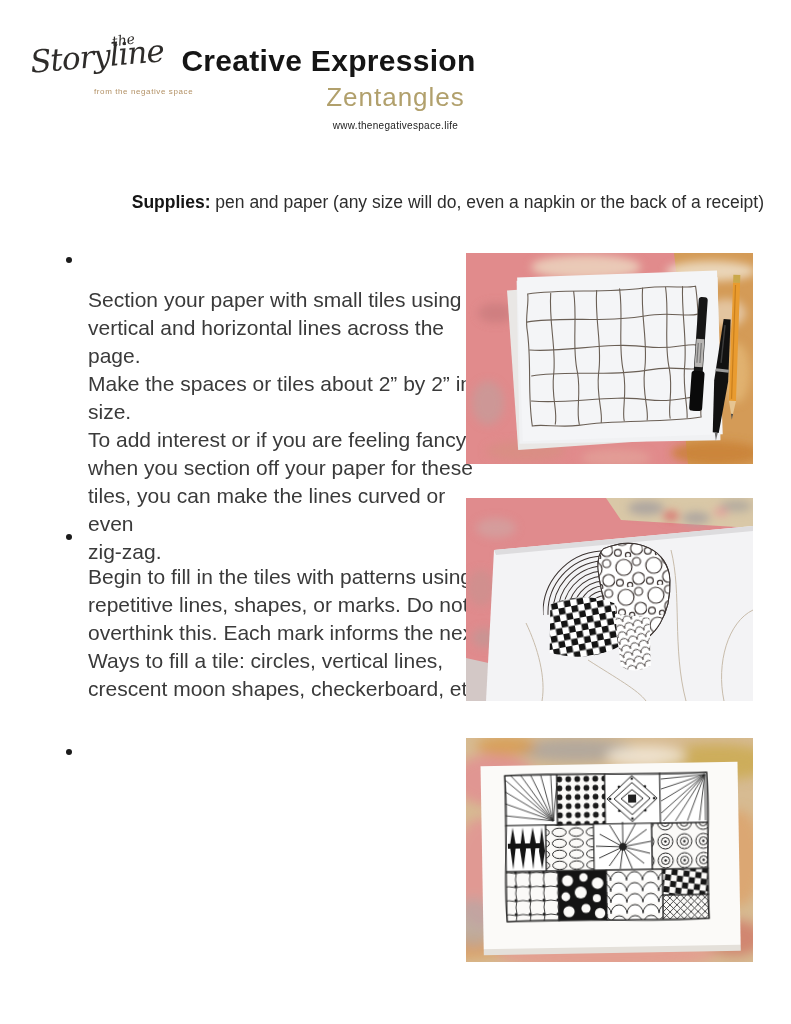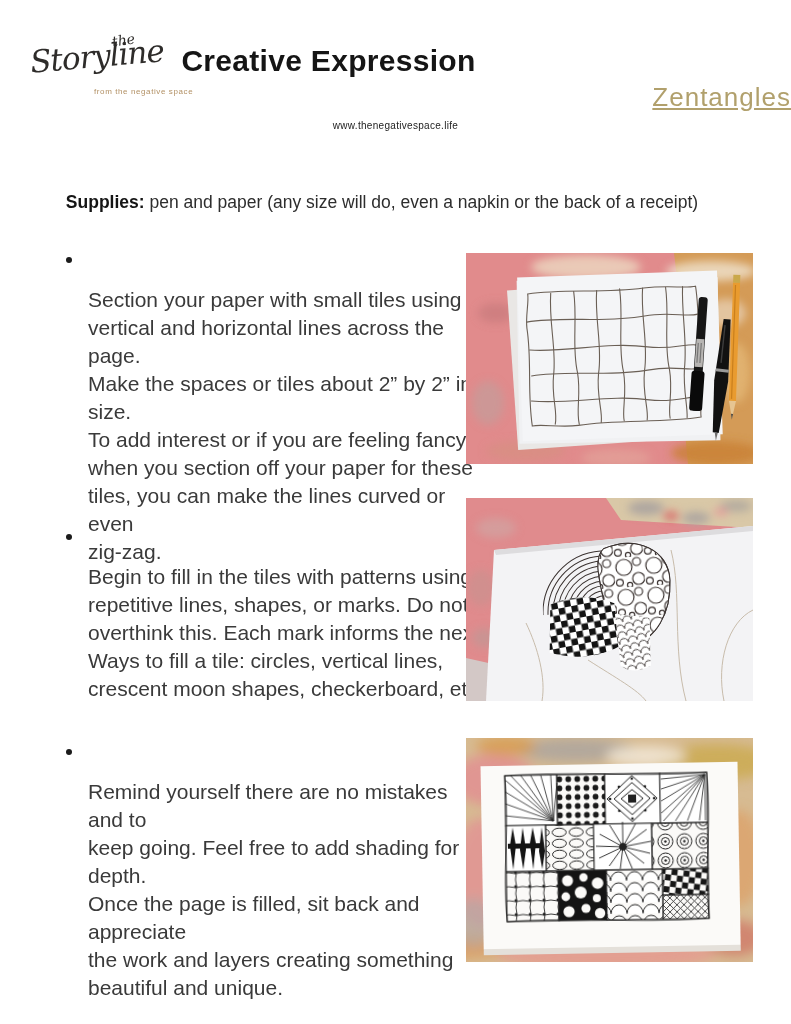--- a/index.html
+++ b/index.html
@@ -6,25 +6,25 @@
   body{width:791px;height:1024px;position:relative;font-family:"Liberation Sans",sans-serif;color:#2d2d2d;overflow:hidden;}
   .page{position:absolute;inset:0;background:#ffffff;}
 
   
   .logo{position:absolute;left:26px;top:30px;width:175px;height:78px;}
   .logo-script{position:absolute;left:4px;top:8px;font-family:"DejaVu Serif",serif;font-style:italic;font-size:31px;color:#2e2c2a;transform:rotate(-5deg);letter-spacing:-1px;white-space:nowrap;}
   .logo-the{position:absolute;left:86px;top:2px;font-family:"DejaVu Serif",serif;font-style:italic;font-size:14px;color:#2e2c2a;transform:rotate(-8deg);}
   .logo-tagline{position:absolute;left:68px;top:57px;font-size:8px;letter-spacing:.6px;color:#b29064;white-space:nowrap;}
 
   .title{position:absolute;left:0;top:44px;width:657px;text-align:center;font-size:30px;font-weight:700;letter-spacing:.3px;color:#151515;}
-  .subtitle{position:absolute;left:0;top:82px;width:791px;text-align:right;font-size:26px;font-weight:400;letter-spacing:1px;color:#b1a06c;text-decoration:underline;}
+  .subtitle{position:absolute;left:0;top:82px;width:791px;text-align:center;font-size:26px;font-weight:400;letter-spacing:1px;color:#b1a06c;}
   .website{position:absolute;left:0;top:120px;width:791px;text-align:center;font-size:10px;letter-spacing:.3px;color:#222;}
 
   
-  .supplies{position:absolute;left:0;top:192px;width:764px;text-align:center;font-size:17.5px;color:#2d2d2d;}
+  .supplies{position:absolute;left:0;top:192px;width:764px;text-align:right;font-size:17.5px;color:#2d2d2d;}
   .supplies b{font-weight:700;color:#151515;}
 
   
   .step-text{position:absolute;left:88px;width:400px;font-size:21px;line-height:28px;color:#3a3a3a;white-space:pre-line;margin-top:40px;}
   .bullet{position:absolute;left:66px;width:6px;height:6px;border-radius:50%;background:#1b1b1b;}
   .photo{position:absolute;left:466px;overflow:hidden;background:#e0e0e0;}
   .photo svg{display:block;}
 </style>
 </head>
 <body>
@@ -200,25 +200,20 @@
       <g fill="none" stroke="#c8bcab" stroke-width="1">
         <path d="M205,52 C216,95 206,150 220,203"></path>
         <path d="M287,112 C262,124 250,165 258,203"></path>
         <path d="M122,162 C150,180 172,192 180,203"></path>
         <path d="M60,125 C72,150 80,180 76,203"></path>
       </g>
     </svg>
   </div>
 
   <span class="bullet" style="top:749px"></span>
-  <div class="step-text" style="top:738px">Remind yourself there are no mistakes and to
-keep going. Feel free to add shading for depth.
-Once the page is filled, sit back and appreciate
-the work and layers creating something
-beautiful and unique.</div>
   <div class="photo" style="top:738px;width:287px;height:224px">
     <svg width="287" height="224" viewBox="0 0 287 224" xmlns="http://www.w3.org/2000/svg">
       <defs>
         <filter id="bl3" x="-30%" y="-30%" width="160%" height="160%">
             <feGaussianBlur stdDeviation="6"></feGaussianBlur>
           </filter>
         <pattern id="p-dot" width="9" height="9" patternUnits="userSpaceOnUse">
             <circle cx="4.5" cy="4.5" r="2.9" fill="#1a1a1a"></circle>
           </pattern>
         <pattern id="p-ring" width="19" height="19" patternUnits="userSpaceOnUse">

